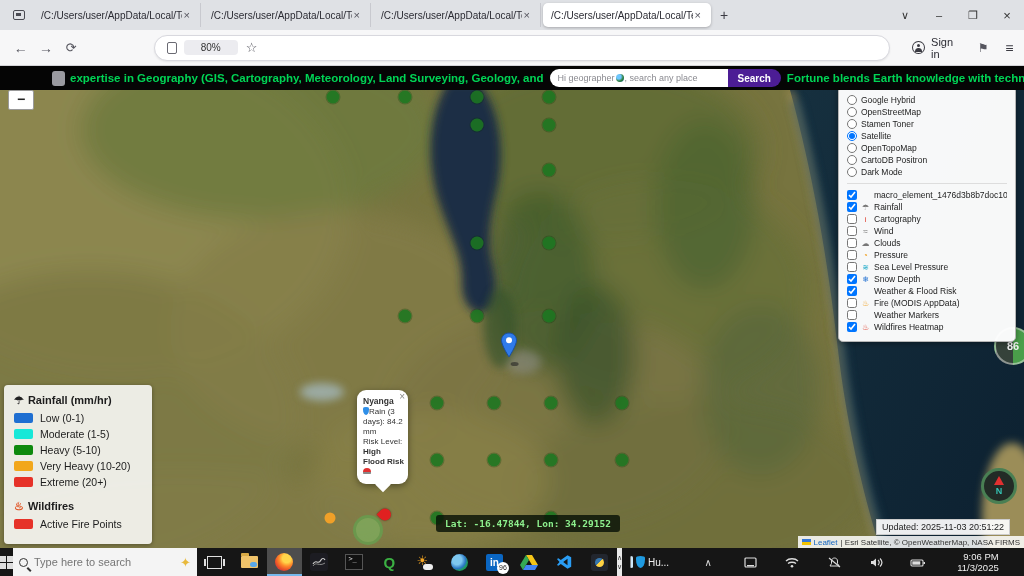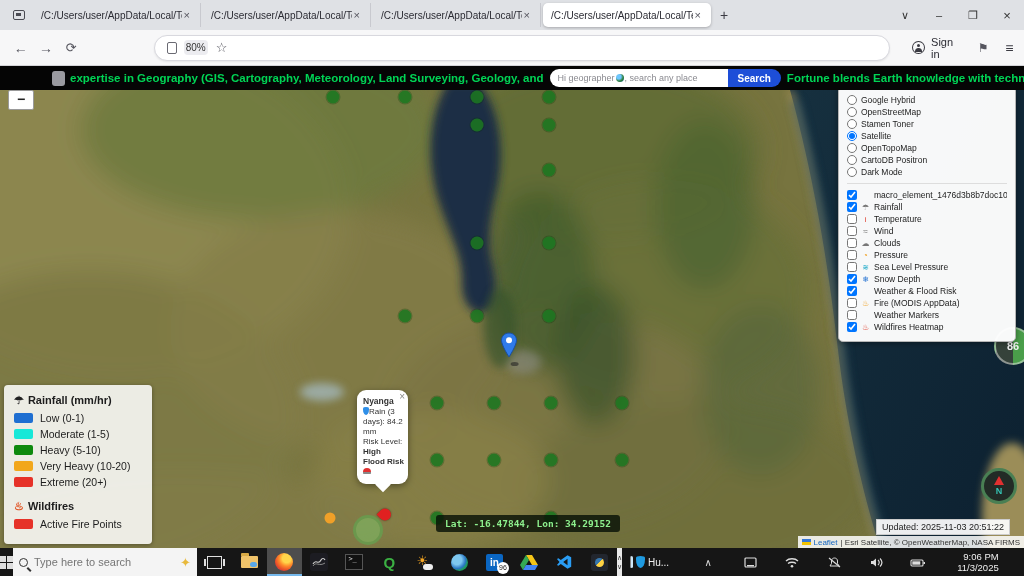--- a/index.html
+++ b/index.html
@@ -23,37 +23,37 @@
   .winctl span { width:34px; text-align:center; font-size:11px; color:#333; }
   .winctl .wc-close { font-size:13px; }
 
   
   .navbar { position:absolute; left:0; top:30px; width:1024px; height:36px; background:#f7f7f8; border-bottom:1px solid #d4d4d8; display:flex; align-items:center; }
   .nav-ic { width:26px; text-align:center; color:#55555e; font-size:14px; }
   .nav-ic.reload { font-size:13px; }
   .urlbar { margin-left:70px; width:758px; height:26px; background:#fff; border:1px solid #d8d8de; border-radius:14px; display:flex; align-items:center; padding:0 8px; box-shadow:0 1px 2px rgba(0,0,0,.08); }
   .page-ic { width:10px; height:12px; border:1.2px solid #6a6a73; border-radius:2px; margin:0 7px 0 4px; }
   .url-text { flex:1; font-size:11px; color:#202028; white-space:nowrap; overflow:hidden; }
-  .zoom-badge { background:#ececf0; border-radius:4px; font-size:10px; color:#333; padding:2px 2px; margin-right:8px; }
+  .zoom-badge { background:#ececf0; border-radius:4px; font-size:10px; color:#333; padding:2px 17px; margin-right:8px; }
   .star { color:#55555e; font-size:13px; }
   .signin { display:flex; align-items:center; margin-left:14px; font-size:11px; color:#2b2b33; padding:4px 8px; border-radius:4px; }
   .person { width:13px; height:13px; border:1.3px solid #3a3a42; border-radius:50%; margin-right:6px; position:relative; }
   .person::before { content:""; position:absolute; left:3.5px; top:2px; width:3px; height:3px; border-radius:50%; background:#3a3a42; }
   .person::after { content:""; position:absolute; left:1.5px; top:6px; width:7px; height:4px; border-radius:4px 4px 0 0; background:#3a3a42; }
   .pocket { width:24px; text-align:center; color:#55555e; font-size:12px; }
   .menu-ic { width:30px; text-align:center; color:#3a3a42; font-size:14px; letter-spacing:0; }
 
   
   .banner { position:absolute; left:0; top:66px; width:1024px; height:24px; background:#050505; display:flex; align-items:center; overflow:hidden; }
   .marq { font-size:11.5px; font-weight:bold; color:#00d455; white-space:nowrap; }
   .marq-artifact { width:13px; height:15px; background:#9a9aa0; border-radius:3px; margin:0 5px 0 52px; flex:none; }
   .banner-search { flex:none; display:flex; margin:0 6px; }
   .bs-input { width:178px; height:18px; background:#fff; border-radius:9px 0 0 9px; display:flex; align-items:center; padding:0 8px; font-size:9px; color:#8a8a90; white-space:nowrap; overflow:hidden; }
   .globe-dot { width:8px; height:8px; border-radius:50%; flex:none; margin:0 1px; background:radial-gradient(circle at 35% 35%, #6ec6ff 0 30%, #2e7d32 60%, #1565c0 100%); }
-  .bs-btn { height:18px; background:#1d4ed8; color:#fff; font-size:10px; font-weight:bold; border-radius:0 9px 9px 0; display:flex; align-items:center; padding:0 10px;text-align:right; }
+  .bs-btn { height:18px; background:#4c1d95; color:#fff; font-size:10px; font-weight:bold; border-radius:0 9px 9px 0; display:flex; align-items:center; padding:0 10px;text-align:right; }
 
   
   .map { position:absolute; left:0; top:90px; width:1024px; height:458px; overflow:hidden; background:#6f6b3e; }
   .map svg.terrain { position:absolute; left:0; top:0; }
   .dot { position:absolute; width:13px; height:13px; border-radius:50%; background:rgba(27,118,32,.88); box-shadow:0 0 0 1px rgba(0,50,0,.25); transform:translate(-50%,-50%); }
   .orange-dot { position:absolute; width:11px; height:11px; border-radius:50%; background:#f0a028; transform:translate(-50%,-50%); }
   .fire-cluster { position:absolute; width:30px; height:30px; border-radius:50%; background:rgba(125,175,95,.75); border:3px solid rgba(95,145,70,.6); transform:translate(-50%,-50%); display:flex; align-items:center; justify-content:center; color:#5a4a20; font-size:10px; }
   .red-marker { position:absolute; width:12px; height:12px; border-radius:50% 50% 50% 0; background:#e02020; transform:translate(-50%,-80%) rotate(45deg); box-shadow:0 0 2px rgba(0,0,0,.5); }
   .bluepin { position:absolute; transform:translate(-50%,-100%); }
   .pin-shadow { position:absolute; width:8px; height:4px; border-radius:50%; background:rgba(30,30,30,.55); transform:translate(-30%,-50%); }
@@ -382,21 +382,21 @@
             <span>macro_element_1476d3b8b7doc1000cabf733dade31a4</span>
           </label>
           <label class="lrow">
             <input type="checkbox" checked="" style="">
             <span class="oi c-gray">☂</span>
             <span>Rainfall</span>
           </label>
           <label class="lrow">
             <input type="checkbox" style="">
             <span class="oi c-red">i</span>
-            <span>Temperature</span>
+            <span>Cartography</span>
           </label>
           <label class="lrow">
             <input type="checkbox" style="">
             <span class="oi c-gray">≈</span>
             <span>Wind</span>
           </label>
           <label class="lrow">
             <input type="checkbox" style="">
             <span class="oi c-gray">☁</span>
             <span>Clouds</span>

